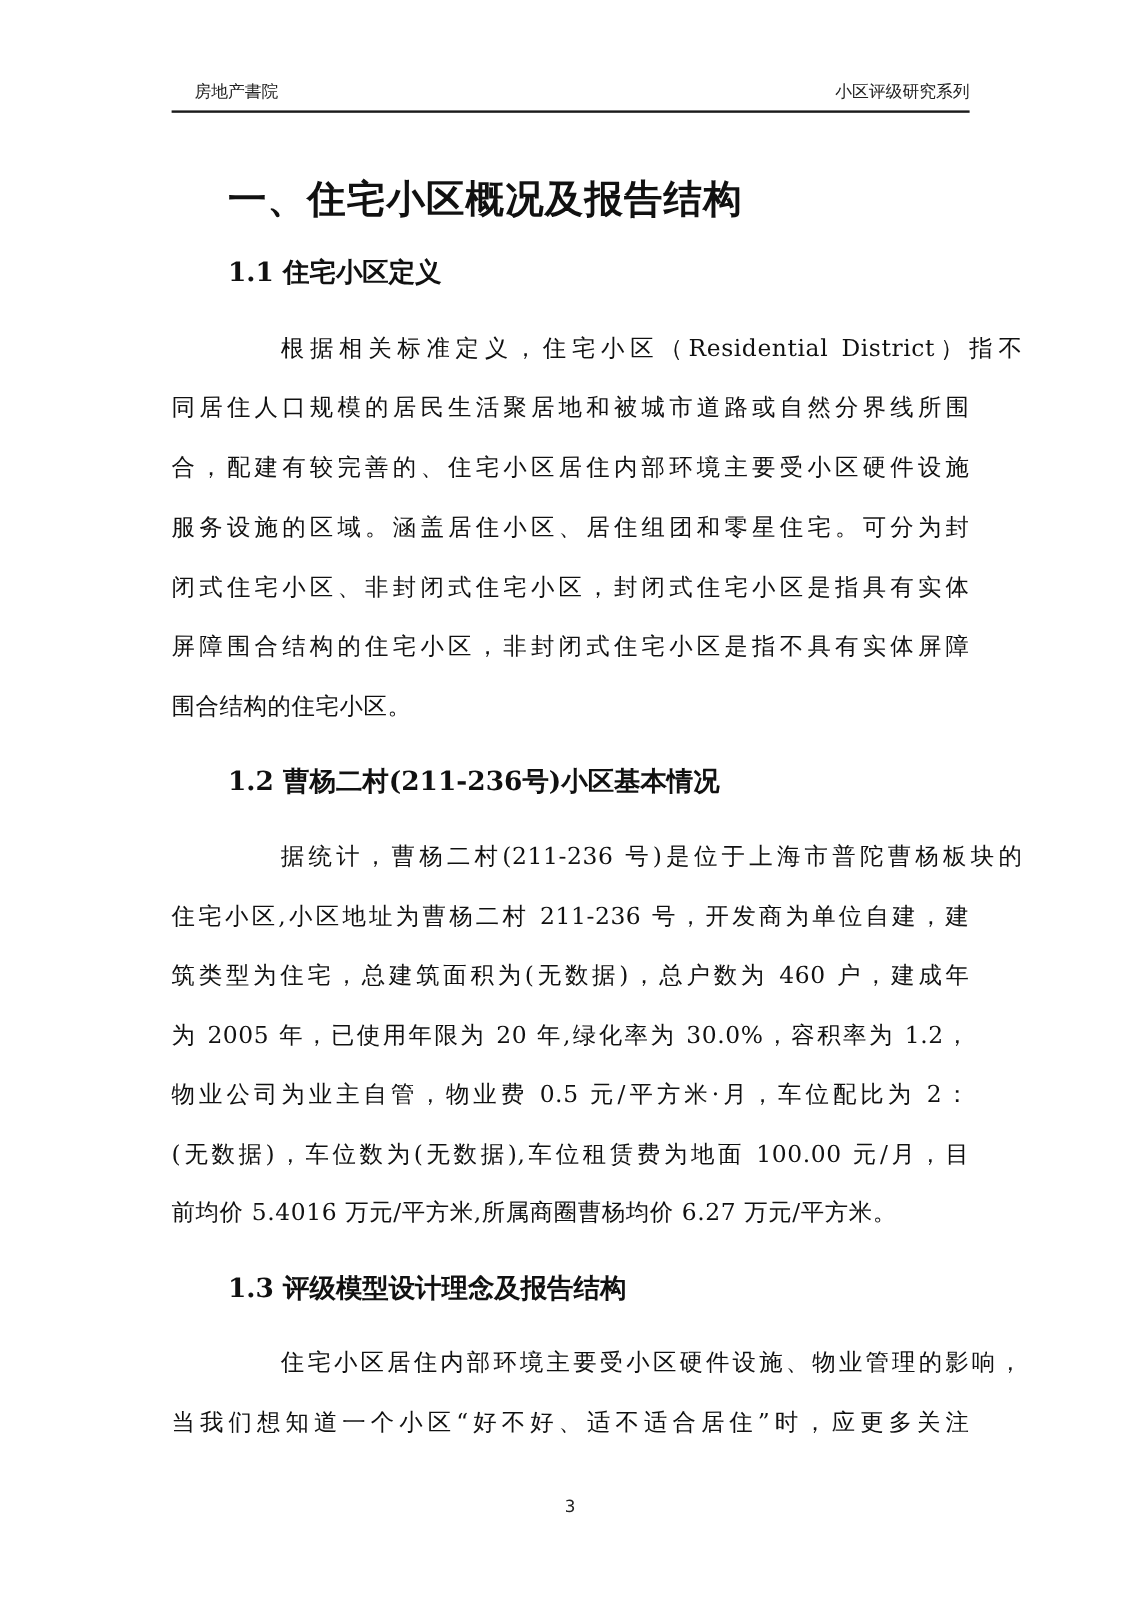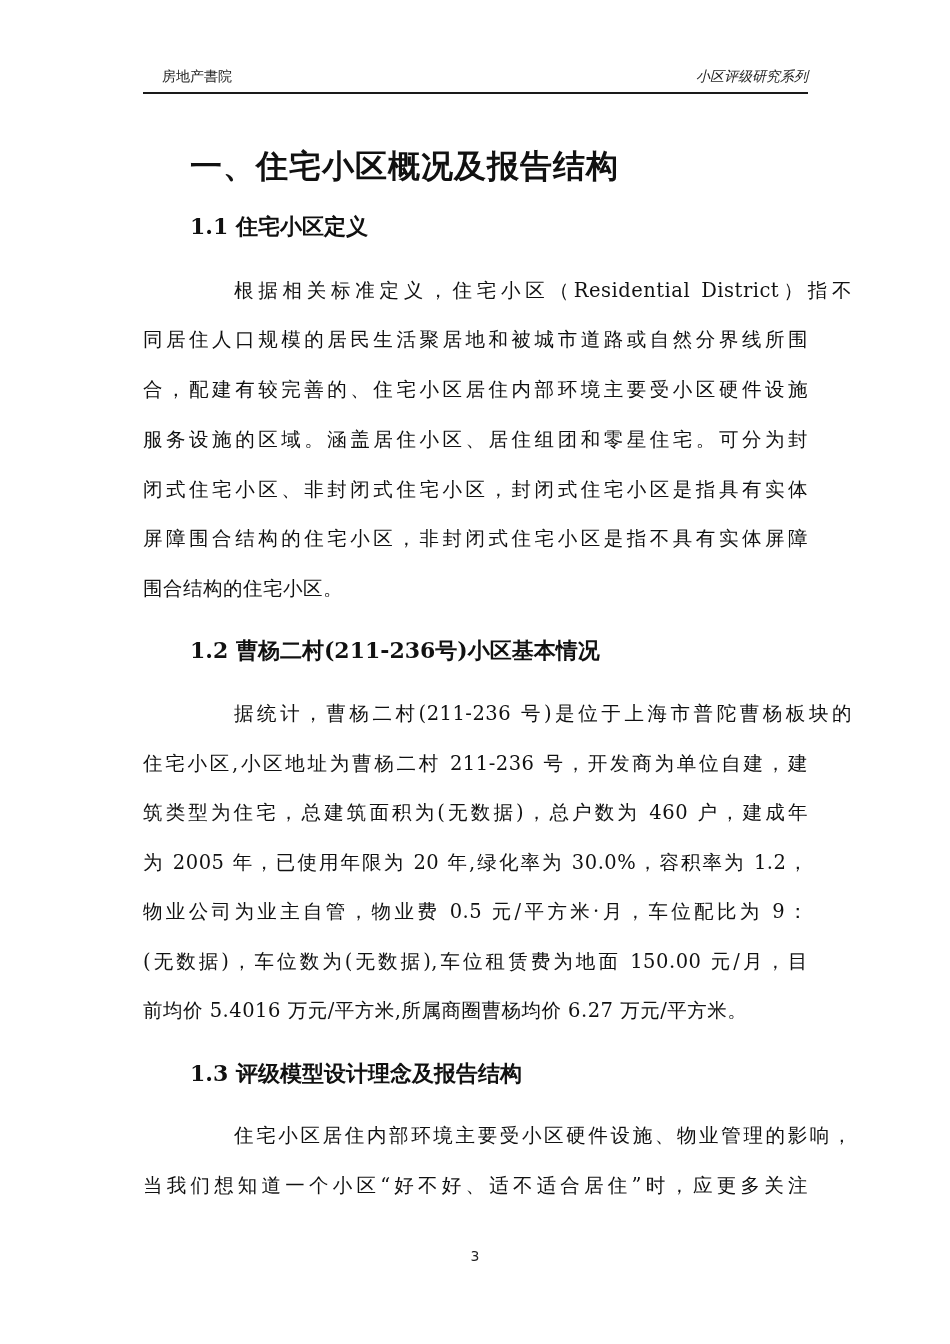--- a/index.html
+++ b/index.html
@@ -3,21 +3,21 @@
 <meta charset="utf-8">
 <style>
   html, body { margin: 0; padding: 0; background: #ffffff; }
   body { width: 950px; height: 1344px; position: relative; overflow: hidden;
          font-family: "DejaVu Serif", "Liberation Serif", serif; color: #111; }
   .header { position: absolute; left: 143px; top: 66px; width: 665px; height: 26px;
             border-bottom: 2.5px solid #1a1a1a; }
   .header span { position: absolute; top: 2px; font-family: "DejaVu Sans", "Liberation Sans", sans-serif;
                  font-size: 14px; color: #222; }
   .header .left { left: 0; margin-left: 19px; }
-  .header .right { right: 0; font-style: italic; }
+  .header .right { right: 0; }
   .h1 { position: absolute; left: 190px; top: 145px; font-size: 32px; font-weight: bold;
         letter-spacing: 1px; white-space: nowrap; }
   .h2 { position: absolute; left: 190px; font-size: 22px; font-weight: bold; white-space: nowrap; }
   .line { position: absolute; left: 143px; width: 665px; font-size: 19.5px; white-space: nowrap;
           text-align: justify; text-align-last: justify; letter-spacing: 0.5px; }
   .line.indent { left: 190px; width: 618px; margin-left: 44px; }
   .line.last { text-align-last: left; }
   .page-num { position: absolute; left: 0; width: 950px; top: 1248px; text-align: center;
               font-family: "DejaVu Sans", "Liberation Sans", sans-serif; font-size: 14px; color: #222; }
 </style>
@@ -38,21 +38,21 @@
 <div class="line" style="top:426px">服务设施的区域。涵盖居住小区、居住组团和零星住宅。可分为封</div>
 <div class="line" style="top:476px">闭式住宅小区、非封闭式住宅小区，封闭式住宅小区是指具有实体</div>
 <div class="line" style="top:525px">屏障围合结构的住宅小区，非封闭式住宅小区是指不具有实体屏障</div>
 <div class="line last" style="top:575px">围合结构的住宅小区。</div>
 
 <div class="h2" style="top:636px">1.2 曹杨二村(211-236号)小区基本情况</div>
 <div class="line indent" style="top:700px">据统计，曹杨二村(211-236 号)是位于上海市普陀曹杨板块的</div>
 <div class="line" style="top:750px">住宅小区,小区地址为曹杨二村 211-236 号，开发商为单位自建，建</div>
 <div class="line" style="top:799px">筑类型为住宅，总建筑面积为(无数据)，总户数为 460 户，建成年</div>
 <div class="line" style="top:849px">为 2005 年，已使用年限为 20 年,绿化率为 30.0%，容积率为 1.2，</div>
-<div class="line" style="top:898px">物业公司为业主自管，物业费 0.5 元/平方米·月，车位配比为 9：</div>
-<div class="line" style="top:948px">(无数据)，车位数为(无数据),车位租赁费为地面 150.00 元/月，目</div>
+<div class="line" style="top:898px">物业公司为业主自管，物业费 0.5 元/平方米·月，车位配比为 2：</div>
+<div class="line" style="top:948px">(无数据)，车位数为(无数据),车位租赁费为地面 100.00 元/月，目</div>
 <div class="line last" style="top:997px">前均价 5.4016 万元/平方米,所属商圈曹杨均价 6.27 万元/平方米。</div>
 
 <div class="h2" style="top:1059px">1.3 评级模型设计理念及报告结构</div>
 <div class="line indent" style="top:1122px">住宅小区居住内部环境主要受小区硬件设施、物业管理的影响，</div>
 <div class="line" style="top:1172px">当我们想知道一个小区“好不好、适不适合居住”时，应更多关注</div>
 
 <div class="page-num">3</div>
 
 </body></html>

